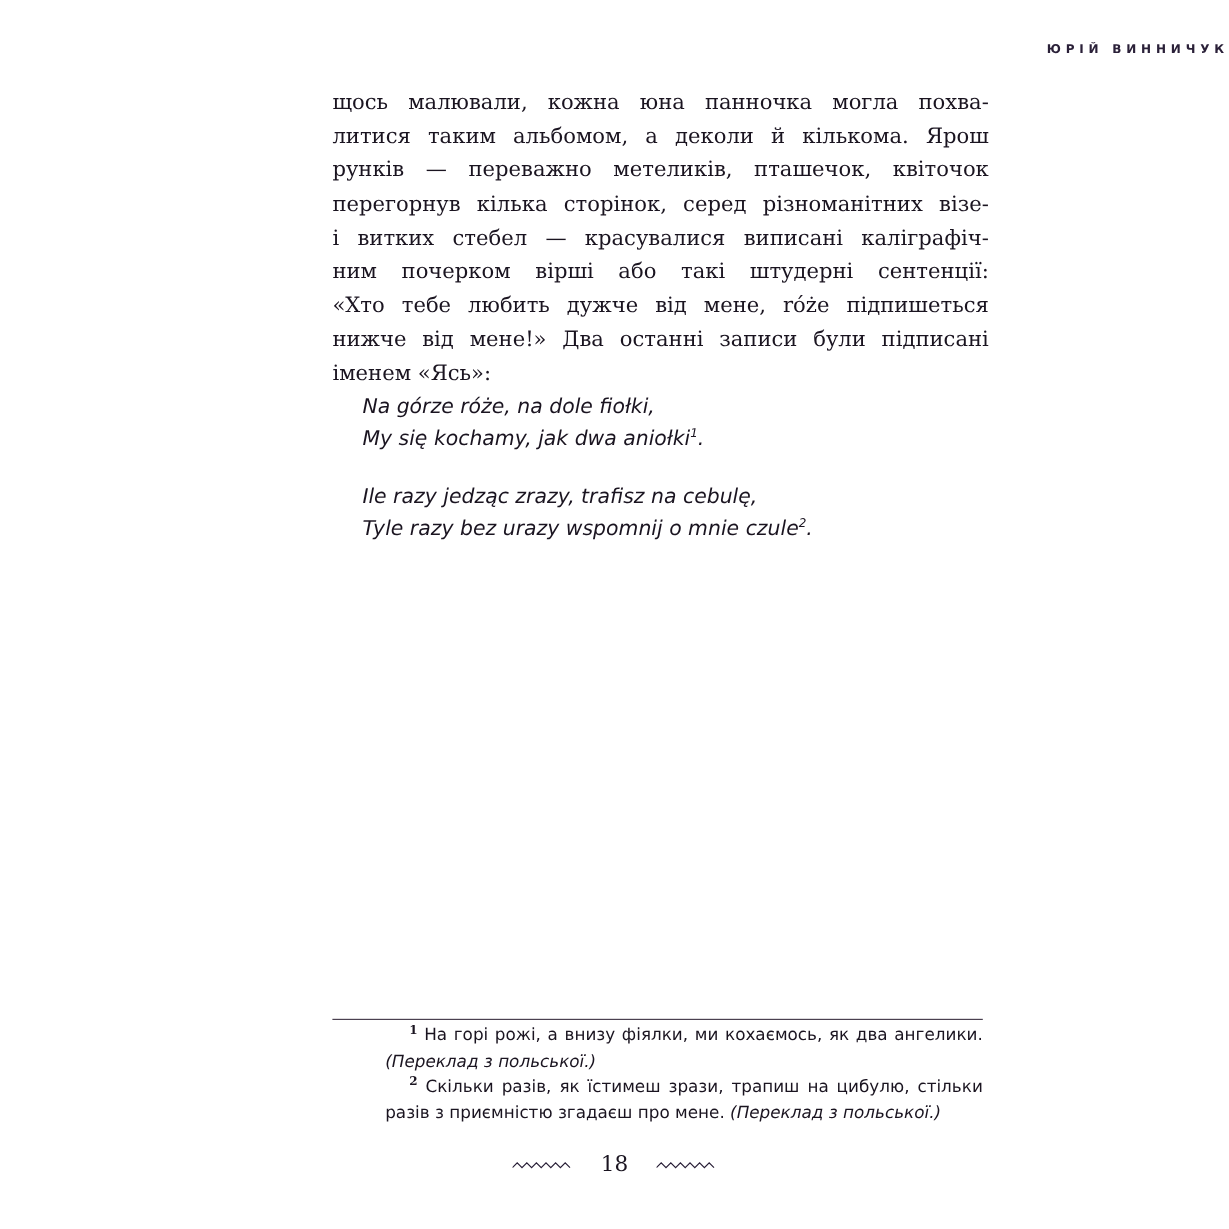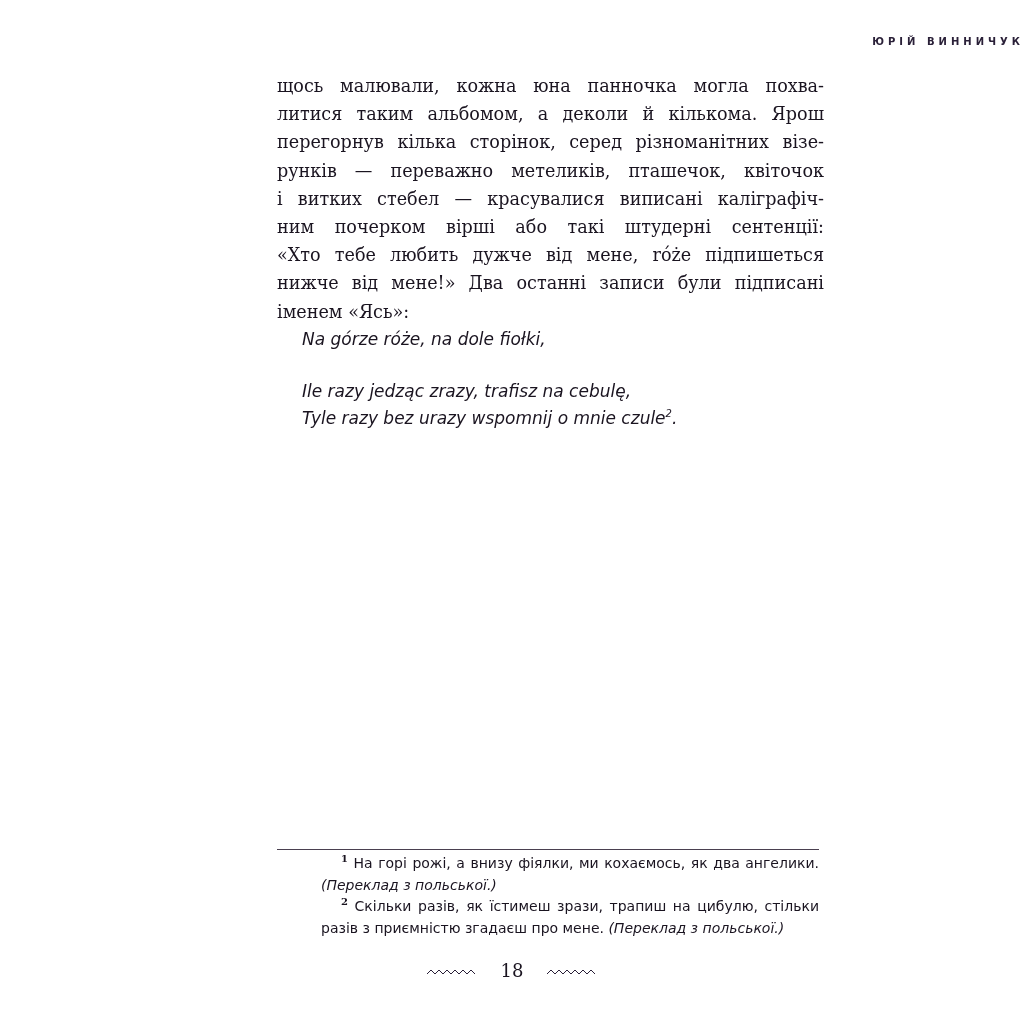--- a/index.html
+++ b/index.html
@@ -6,21 +6,21 @@
   body { width: 1024px; height: 1024px; position: relative; overflow: hidden; color: #1a1420; }
   .header { position: absolute; top: 36px; left: 0; width: 1024px; text-align: right;
     font-family: "DejaVu Sans", sans-serif; font-weight: bold; font-size: 10px; letter-spacing: 4px; color: #2a2038; }
   .body-text { position: absolute; left: 277px; top: 72px; width: 547px;
     font-family: "DejaVu Serif", serif; font-size: 17.6px; line-height: 28.2px; text-align: justify; color: #1a1420; }
   .body-text .line { display: block; text-align: justify; text-align-last: justify; white-space: nowrap; }
   .body-text .line.last { text-align-last: left; }
   .verse { position: absolute; left: 302px; font-family: "DejaVu Sans", sans-serif; font-style: italic;
     font-size: 17px; line-height: 27px; color: #1a1420; }
   .verse1 { top: 326px; }
-  .verse2 { top: 378px; }
+  .verse2 { top: 401px; }
   .verse .line { display: block; white-space: nowrap; }
   sup { font-size: 10px; vertical-align: super; line-height: 0; }
   .rule { position: absolute; left: 277px; top: 849px; width: 542px; height: 1px; background: #4a4050; }
   .footnotes { position: absolute; left: 277px; top: 853px; width: 542px;
     font-family: "DejaVu Sans", sans-serif; font-size: 14px; line-height: 21.5px; color: #1a1420; }
   .footnotes .line { display: block; white-space: nowrap; text-align: justify; text-align-last: justify; margin-left: 44px; }
   .footnotes .line.last { text-align-last: left; }
   .fn-num { font-family: "DejaVu Serif", serif; font-weight: bold; font-size: 10px; vertical-align: super; line-height: 0; }
   .ind { padding-left: 20px; }
   .it { font-style: italic; }
@@ -29,31 +29,32 @@
   .wave { display: inline-block; vertical-align: middle; margin: 0 18px; }
 </style>
 </head>
 <body>
 
 <div class="header">ЮРІЙ ВИННИЧУК</div>
 
 <div class="body-text">
   <span class="line">щось малювали, кожна юна панночка могла похва-</span>
   <span class="line">литися таким альбомом, а деколи й кількома. Ярош</span>
+  <span class="line">рунків — переважно метеликів, пташечок, квіточок</span>
   <span class="line">перегорнув кілька сторінок, серед різноманітних візе-</span>
-  <span class="line">рунків — переважно метеликів, пташечок, квіточок</span>
   <span class="line">і витких стебел — красувалися виписані каліграфіч-</span>
   <span class="line">ним почерком вірші або такі штудерні сентенції:</span>
   <span class="line">«Хто тебе любить дужче від мене, róże підпишеться</span>
   <span class="line">нижче від мене!» Два останні записи були підписані</span>
   <span class="line last">іменем «Ясь»:</span>
 </div>
 
 <div class="verse verse1">
   <span class="line">Na górze róże, na dole fiołki,</span>
+  <span class="line"><span>My się kochamy, jak dwa aniołki</span><sup>1</sup><span>.</span></span>
 </div>
 
 <div class="verse verse2">
   <span class="line">Ile razy jedząc zrazy, trafisz na cebulę,</span>
   <span class="line"><span>Tyle razy bez urazy wspomnij o mnie czule</span><sup>2</sup><span>.</span></span>
 </div>
 
 <div class="rule"></div>
 
 <div class="footnotes">

